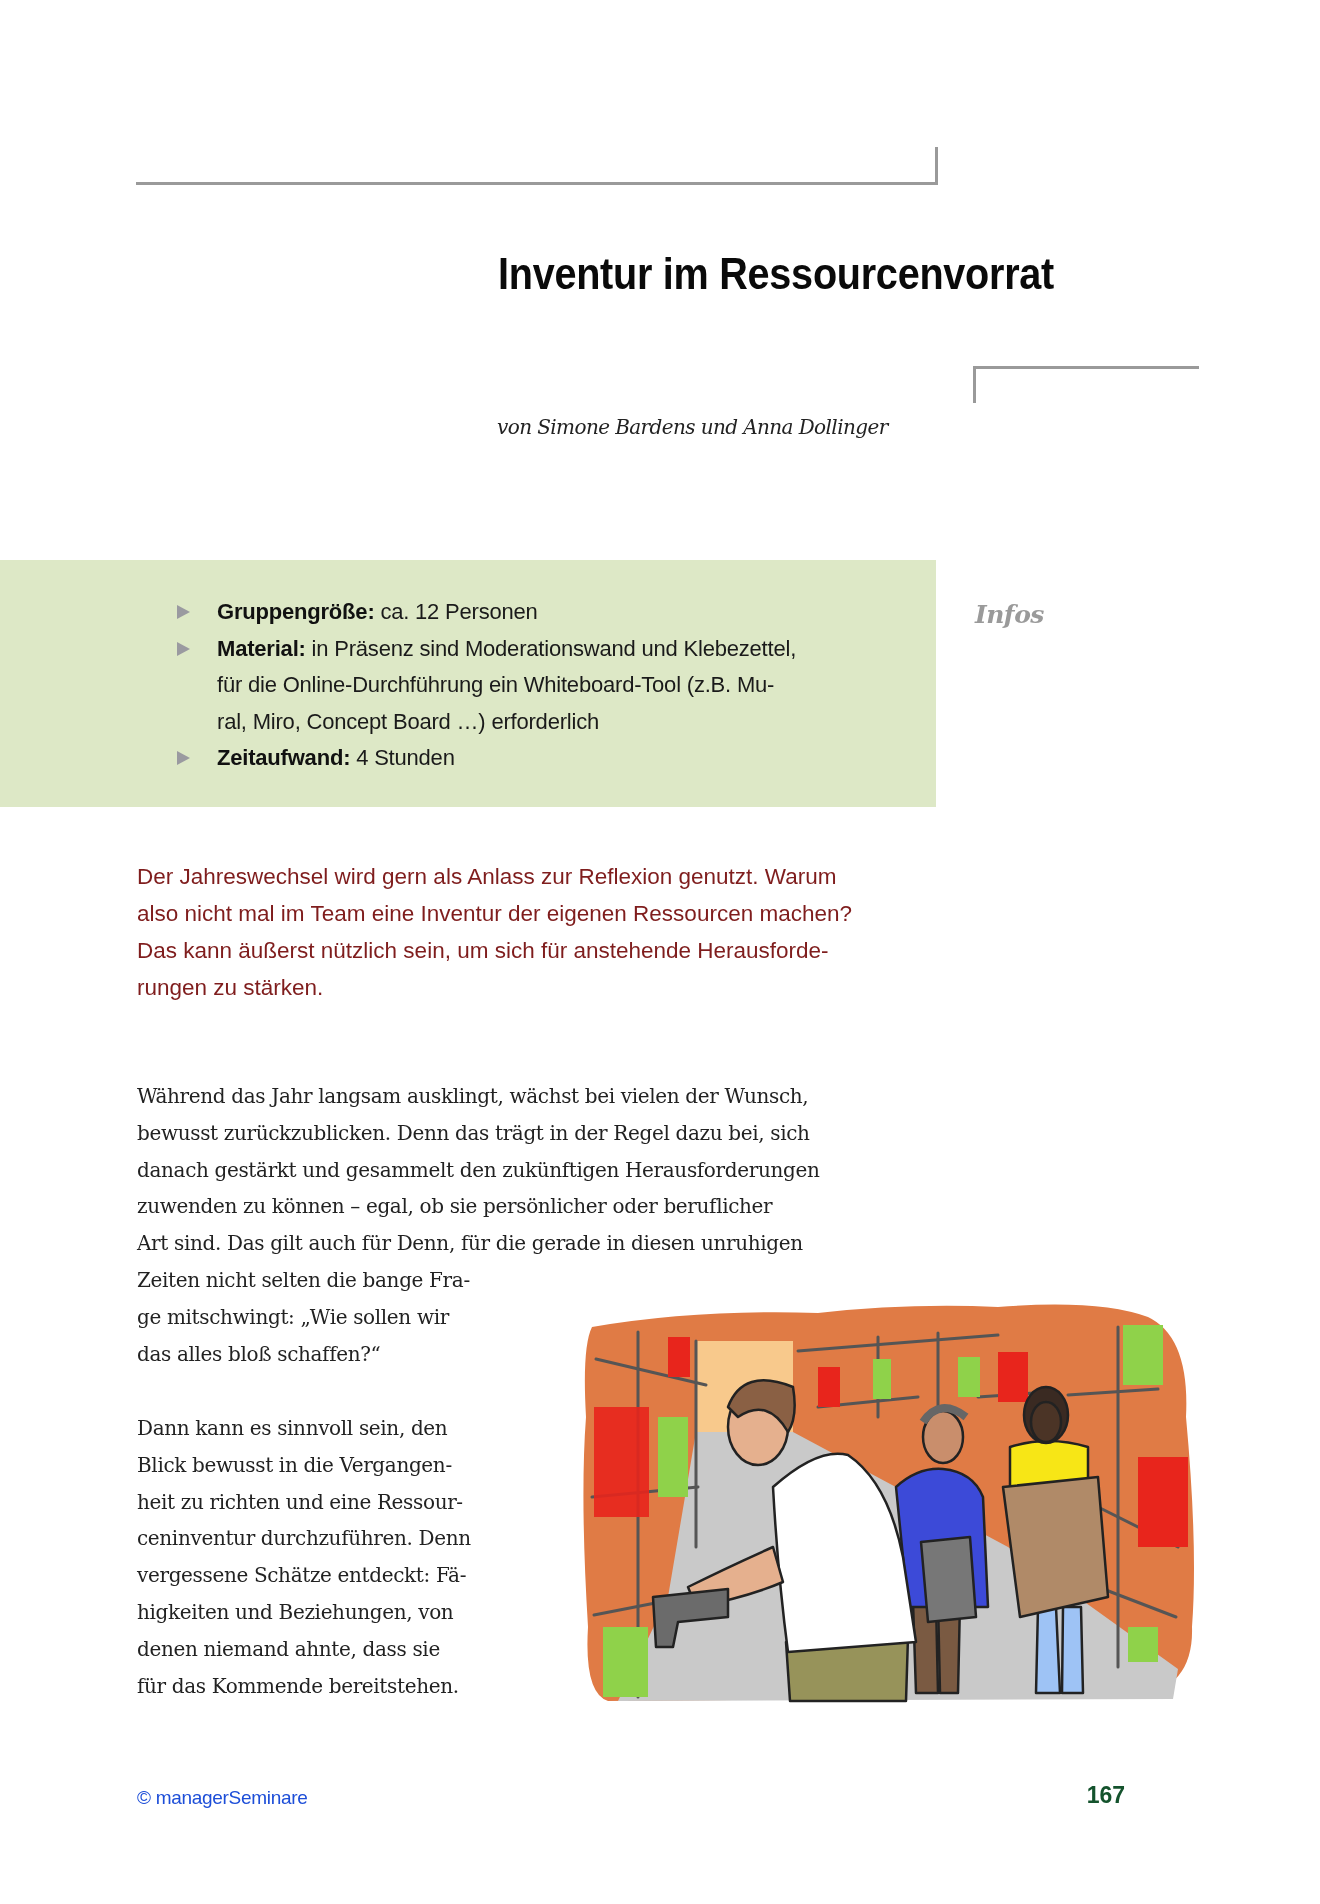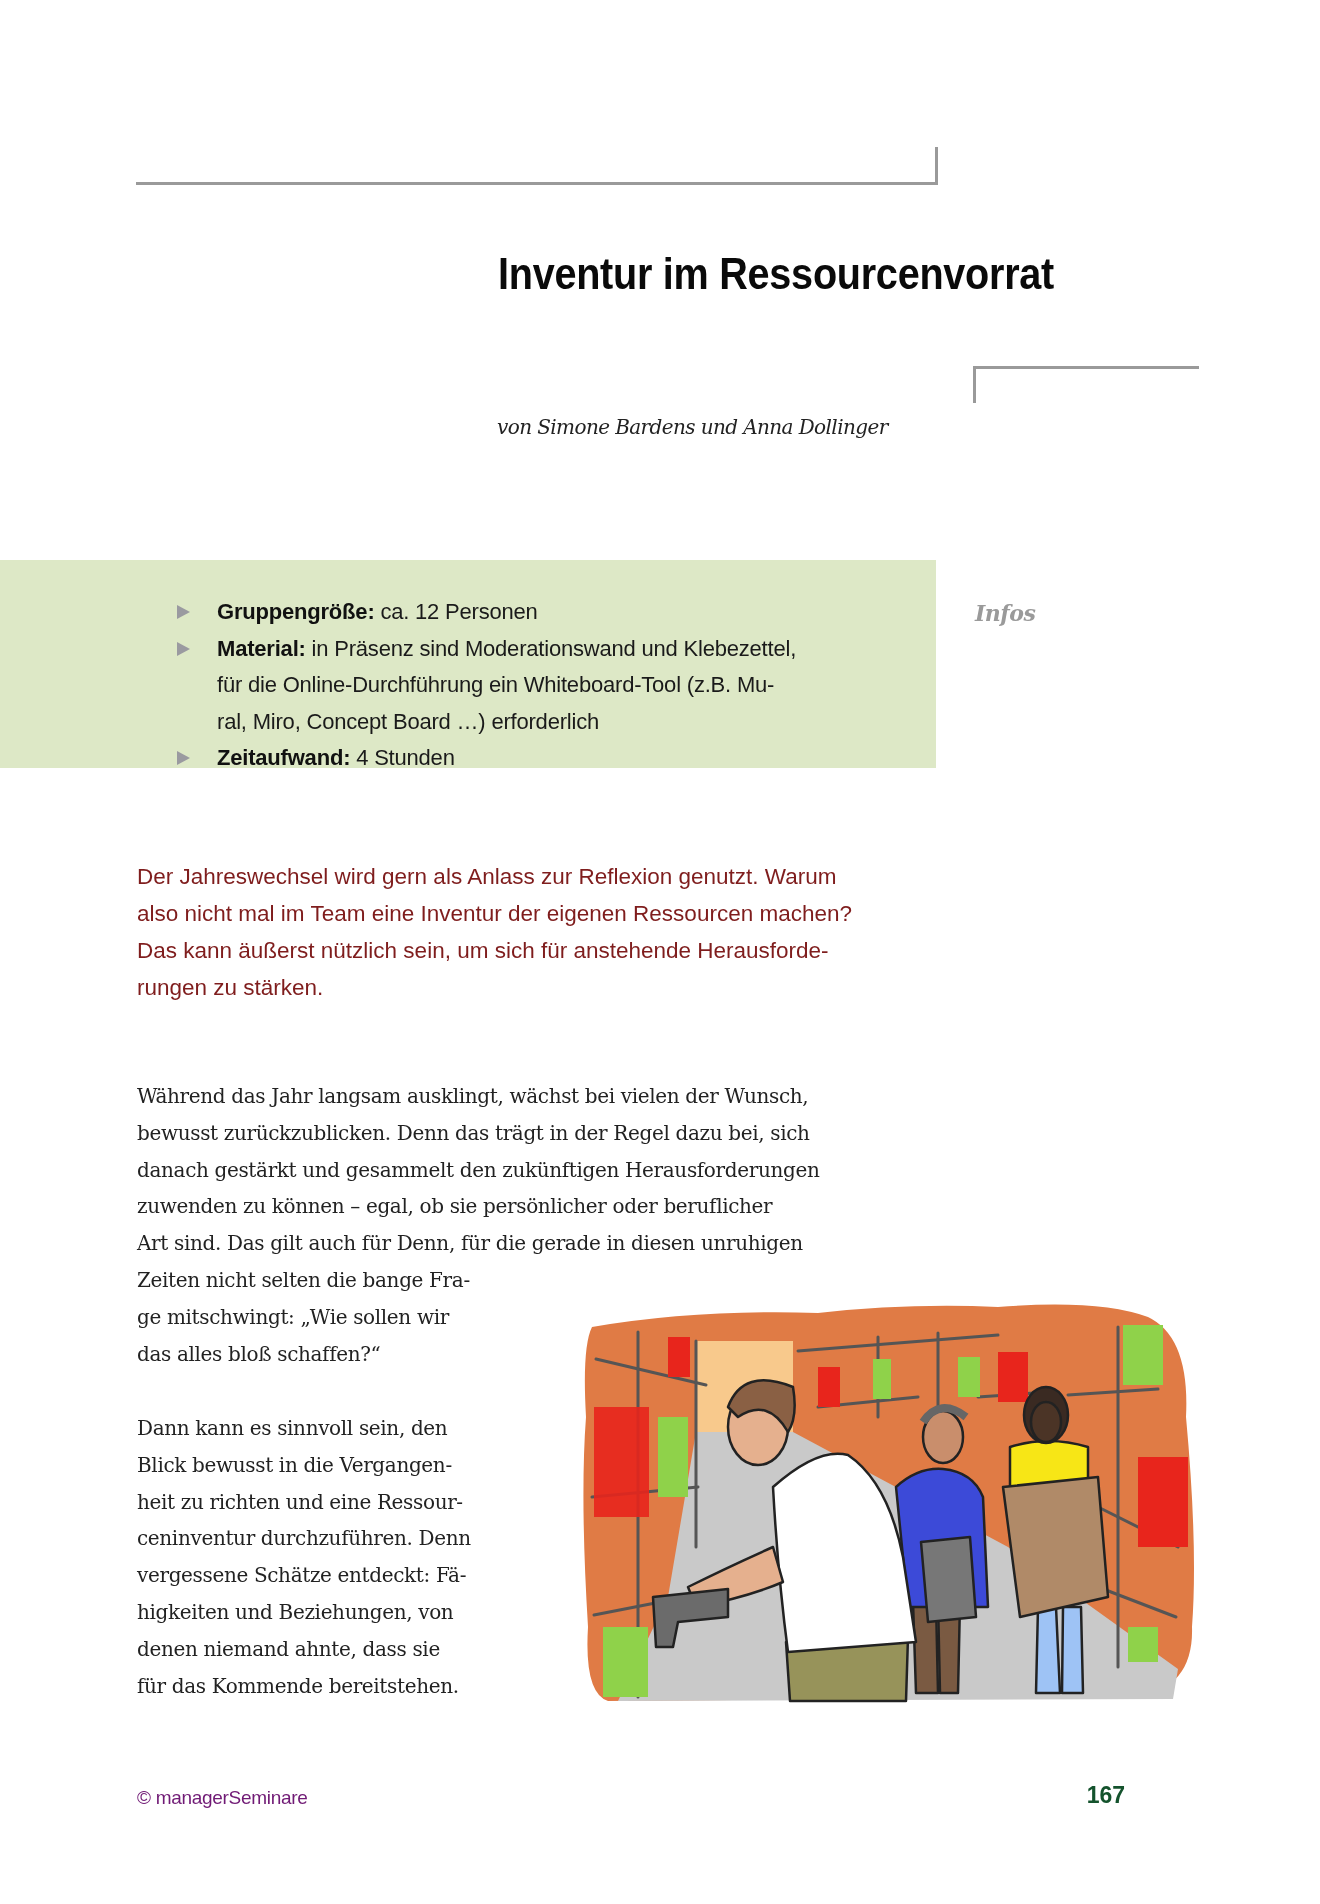--- a/index.html
+++ b/index.html
@@ -1,30 +1,30 @@
 <!DOCTYPE html>
 <html><head>
 <meta charset="utf-8">
 <style>
   html, body { margin:0; padding:0; background:#ffffff; }
   body { width:1320px; height:1904px; position:relative; overflow:hidden; }
   .rule { position:absolute; background:#9a9a9a; }
   .title { position:absolute; left:498px; top:248px; font-family:"Liberation Sans", sans-serif; font-weight:bold; font-size:45px; color:#0a0a0a; white-space:nowrap; transform:scaleX(0.88); transform-origin:left top; letter-spacing:-0.3px; }
   .author { position:absolute; left:497px; top:415px; font-family:"DejaVu Serif", serif; font-style:italic; font-size:20px; color:#222; white-space:nowrap; letter-spacing:-0.6px; }
-  .infobox { position:absolute; left:0; top:560px; width:936px; height:208px; background:#dde8c6; }
+  .infobox { position:absolute; left:0; top:560px; width:936px; height:247px; background:#dde8c6; }
   .info-list { position:absolute; left:0; top:34px; margin:0; padding:0; list-style:none; }
   .info-item { position:relative; padding-left:217px; }
   .info-line { font-family:"Liberation Sans", sans-serif; font-size:22px; line-height:36.6px; color:#1a1a1a; white-space:nowrap; letter-spacing:-0.2px; }
   .info-label { font-weight:bold; color:#111; }
   .bullet { position:absolute; left:177px; top:11px; width:0; height:0; border-top:7px solid transparent; border-bottom:7px solid transparent; border-left:13px solid #9a9aa0; }
-  .side-label { position:absolute; left:975px; top:600px; font-family:"DejaVu Serif", serif; font-style:italic; font-weight:bold; font-size:22px; color:#9a9a9a; letter-spacing:-0.5px; }
+  .side-label { position:absolute; left:975px; top:600px; font-family:"DejaVu Serif", serif; font-style:italic; font-weight:bold; font-size:25px; color:#9a9a9a; letter-spacing:-0.5px; }
   .lead { position:absolute; left:137px; top:858px; font-family:"Liberation Sans", sans-serif; font-size:22.5px; line-height:37px; color:#7f1d1d; }
   .line { white-space:nowrap; }
   .body { position:absolute; left:137px; font-family:"DejaVu Serif", serif; font-size:20px; line-height:36.8px; color:#222222; letter-spacing:-0.35px; }
-  .footer-copy { position:absolute; left:137px; top:1787px; font-family:"Liberation Sans", sans-serif; font-size:19px; color:#701a75; letter-spacing:-0.3px; }
+  .footer-copy { position:absolute; left:137px; top:1787px; font-family:"Liberation Sans", sans-serif; font-size:19px; color:#1d4ed8; letter-spacing:-0.3px; }
   .page-num { position:absolute; left:1080px; width:45px; text-align:right; top:1782px; font-family:"Liberation Sans", sans-serif; font-weight:bold; font-size:23px; color:#14532d; }
   .illustration { position:absolute; left:578px; top:1297px; width:624px; height:414px; }
 </style>
 </head>
 <body>
 
 <div class="rule" style="left:136px; top:182px; width:802px; height:3px;"></div>
 <div class="rule" style="left:935px; top:147px; width:3px; height:38px;"></div>
 
 <div class="title">Inventur im Ressourcenvorrat</div>

